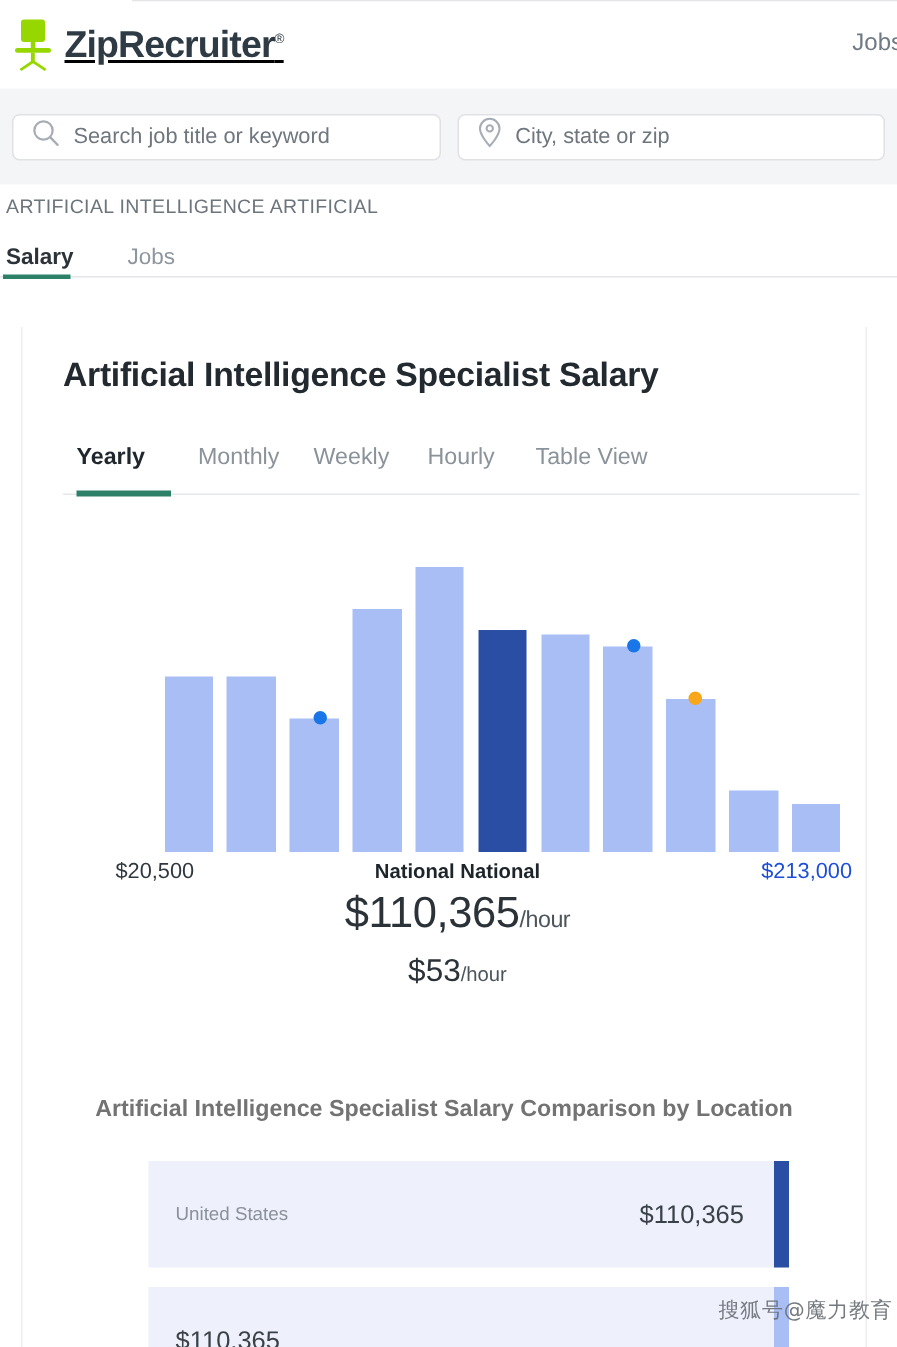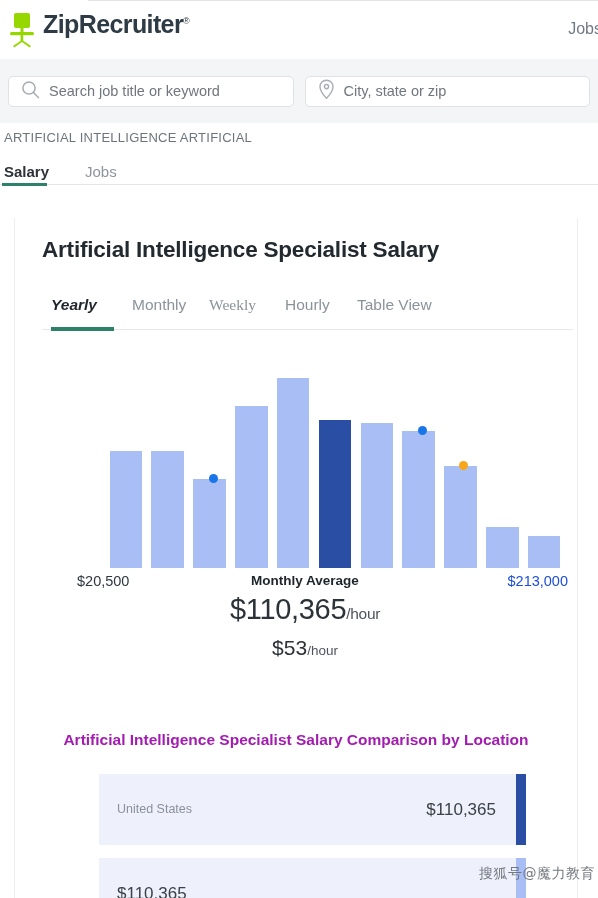--- a/index.html
+++ b/index.html
@@ -20,21 +20,21 @@
     background:#e2e4e8;
   }
 
   
   .header {
     position:absolute; left:0; top:1px; width:598px; height:58px;
     background:#ffffff;
     display:flex; align-items:center;
   }
   .logo-wrap {
-    display:flex; margin-left:8px; gap:5px;
+    display:flex; align-items:center; margin-left:8px; gap:5px;text-decoration:underline;
   }
   .chair-icon { width:30px; height:36px; display:block; }
   .logo-text {
     font-size:25px; font-weight:bold; color:#2f3b44;
     letter-spacing:-0.6px; position:relative; line-height:1;
   }
   .logo-text .reg {
     font-size:9px; vertical-align:super; font-weight:normal; color:#2f3b44;
   }
   .nav-right {
@@ -153,21 +153,21 @@
   .big-amt .unit { font-size:15.5px; color:#4d555c; }
   .hour-amt {
     position:absolute; left:0; right:0; top:418px; text-align:center;
     font-size:21px; color:#2b3238;
   }
   .hour-amt .unit { font-size:13.5px; color:#4d555c; }
 
   
   .comp-title {
     position:absolute; left:0; right:0; top:513px; text-align:center;
-    font-size:15.5px; font-weight:bold; color:#a21caf;
+    font-size:15.5px; font-weight:bold; color:#737373;
   }
   .comp-list {
     position:absolute; left:84px; top:556px; width:427px;
   }
   .comp-row {
     position:relative; height:71px; background:#eef0fb;
     margin-bottom:13px; display:flex; align-items:center;
     padding:0 16px 0 18px;
   }
   .comp-left { flex:1; }
@@ -240,23 +240,23 @@
     <div class="toptab t1">Salary</div>
     <div class="toptab t2">Jobs</div>
     <div class="toptab-underline"></div>
   </div>
 
   <div class="card">
 
     <div class="card-title">Artificial Intelligence Specialist Salary</div>
 
     <div class="periodtabs">
-      <div class="ptab active" style="left:9px;font-style:italic;">Yearly</div>
+      <div class="ptab active" style="left:9px;">Yearly</div>
       <div class="ptab" style="left:90px;">Monthly</div>
-      <div class="ptab" style="left:167px;font-family:Liberation Serif, serif;">Weekly</div>
+      <div class="ptab" style="left:167px;">Weekly</div>
       <div class="ptab" style="left:243px;">Hourly</div>
       <div class="ptab" style="left:315px;">Table View</div>
       <div class="ptab-rule"></div>
       <div class="ptab-underline"></div>
     </div>
 
     <div class="chart">
       <div class="bars" id="bars">
           <div class="bar-slot" style="left: 4.6px; width: 32.6182px; height: 190px;">
             <div class="bar" style="height: 117.296px;"></div>
@@ -291,21 +291,21 @@
           <div class="bar-slot" style="left: 380.964px; width: 32.6182px; height: 190px;">
             <div class="bar" style="height: 40.7143px;"></div>
           </div>
           <div class="bar-slot" style="left: 422.782px; width: 32.6182px; height: 190px;">
             <div class="bar" style="height: 31.9898px;"></div>
           </div>
         </div>
 
       <div class="axis-left">$20,500</div>
       <div class="axis-right">$213,000</div>
-      <div class="natavg">Monthly Average</div>
+      <div class="natavg">National National</div>
 
       <div class="big-amt">
         <span>$110,365</span><span class="unit">/hour</span>
       </div>
       <div class="hour-amt">
         <span>$53</span><span class="unit">/hour</span>
       </div>
     </div>
 
     <div class="comp-title">Artificial Intelligence Specialist Salary Comparison by Location</div>

